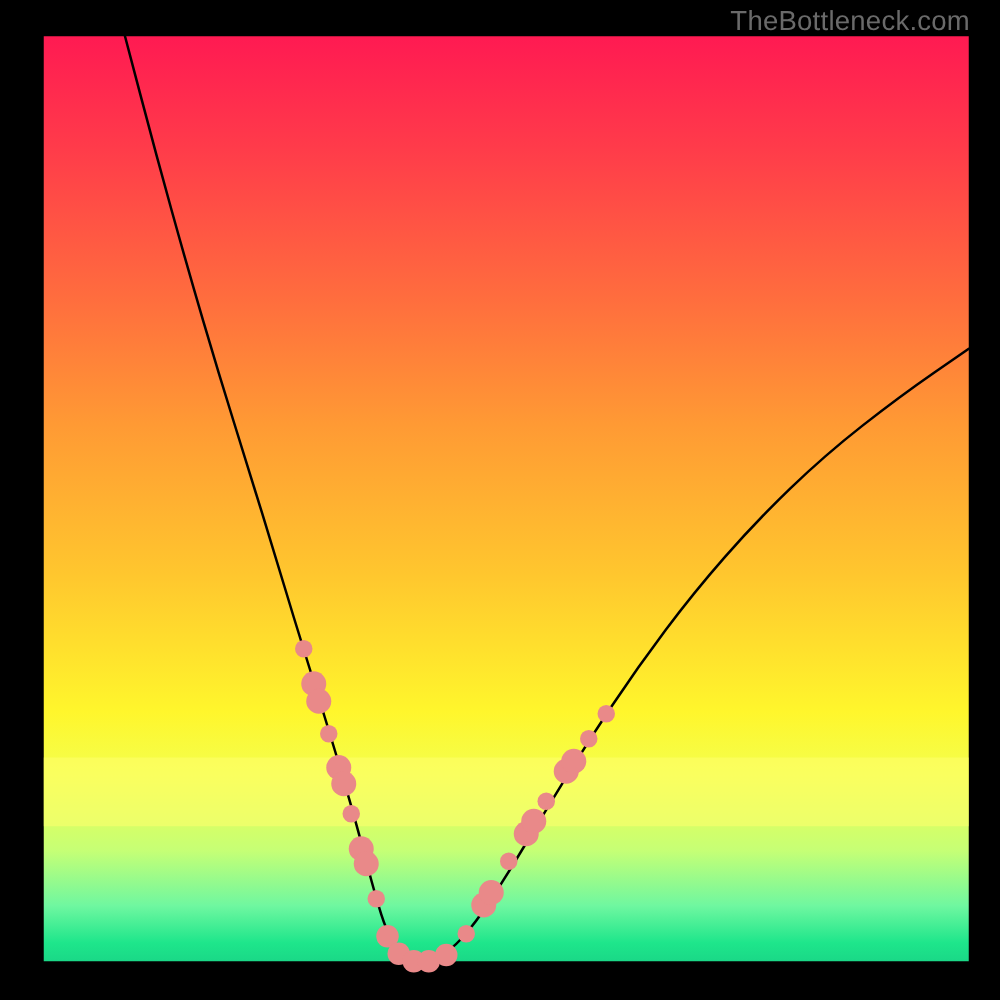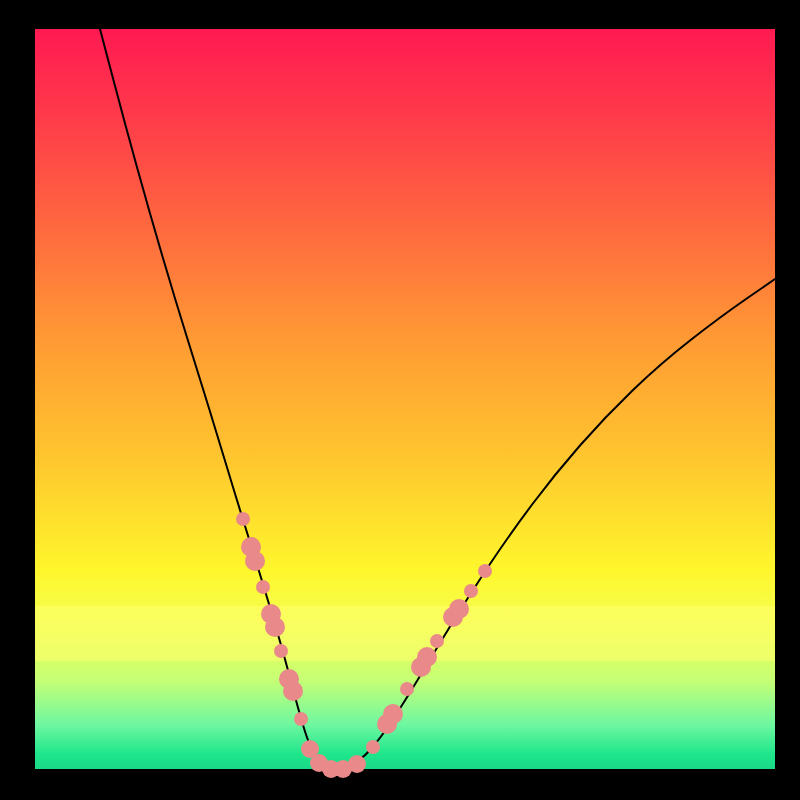--- a/index.html
+++ b/index.html
@@ -103,14 +103,15 @@
         <circle cx="386" cy="638" r="10" fill="#e98989" stroke="#c96f6f" stroke-width="0"></circle>
         <circle cx="392" cy="628" r="10" fill="#e98989" stroke="#c96f6f" stroke-width="0"></circle>
         <circle cx="402" cy="612" r="7" fill="#e98989" stroke="#c96f6f" stroke-width="0"></circle>
         <circle cx="418" cy="588" r="10" fill="#e98989" stroke="#c96f6f" stroke-width="0"></circle>
         <circle cx="424" cy="580" r="10" fill="#e98989" stroke="#c96f6f" stroke-width="0"></circle>
         <circle cx="436" cy="562" r="7" fill="#e98989" stroke="#c96f6f" stroke-width="0"></circle>
         <circle cx="450" cy="542" r="7" fill="#e98989" stroke="#c96f6f" stroke-width="0"></circle>
       </g>
   </svg>
 
+  <div class="attribution">TheBottleneck.com</div>
 
 </div>
 
 </body></html>

